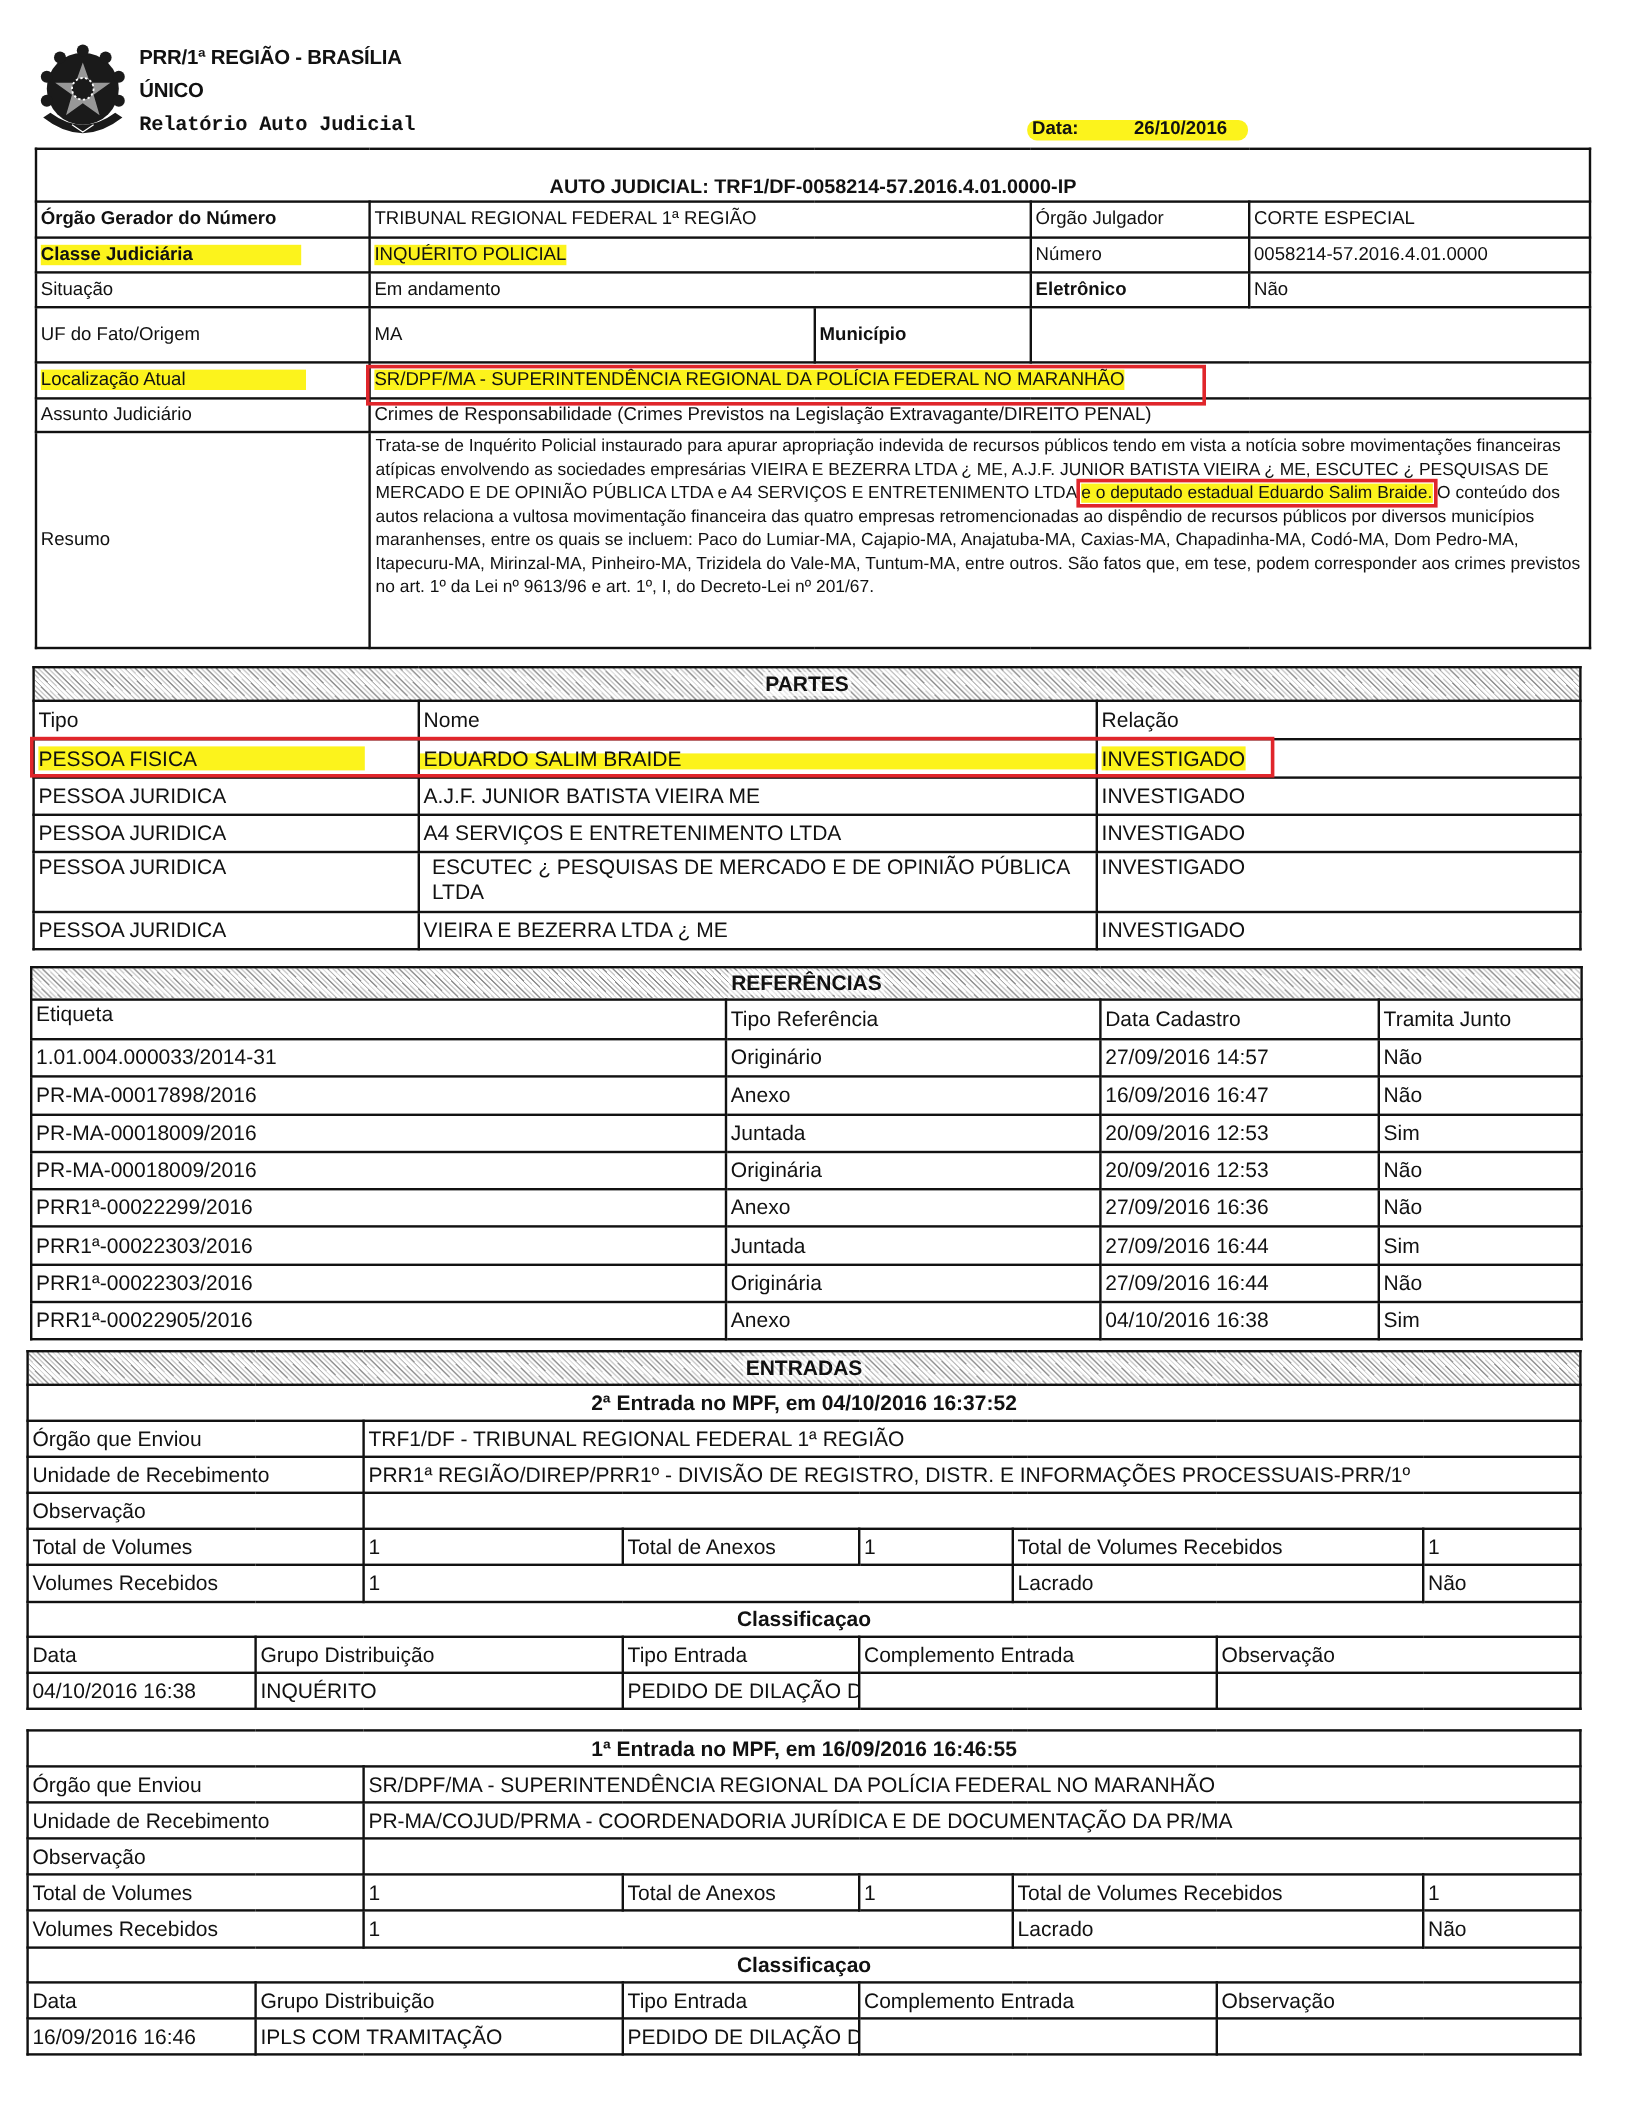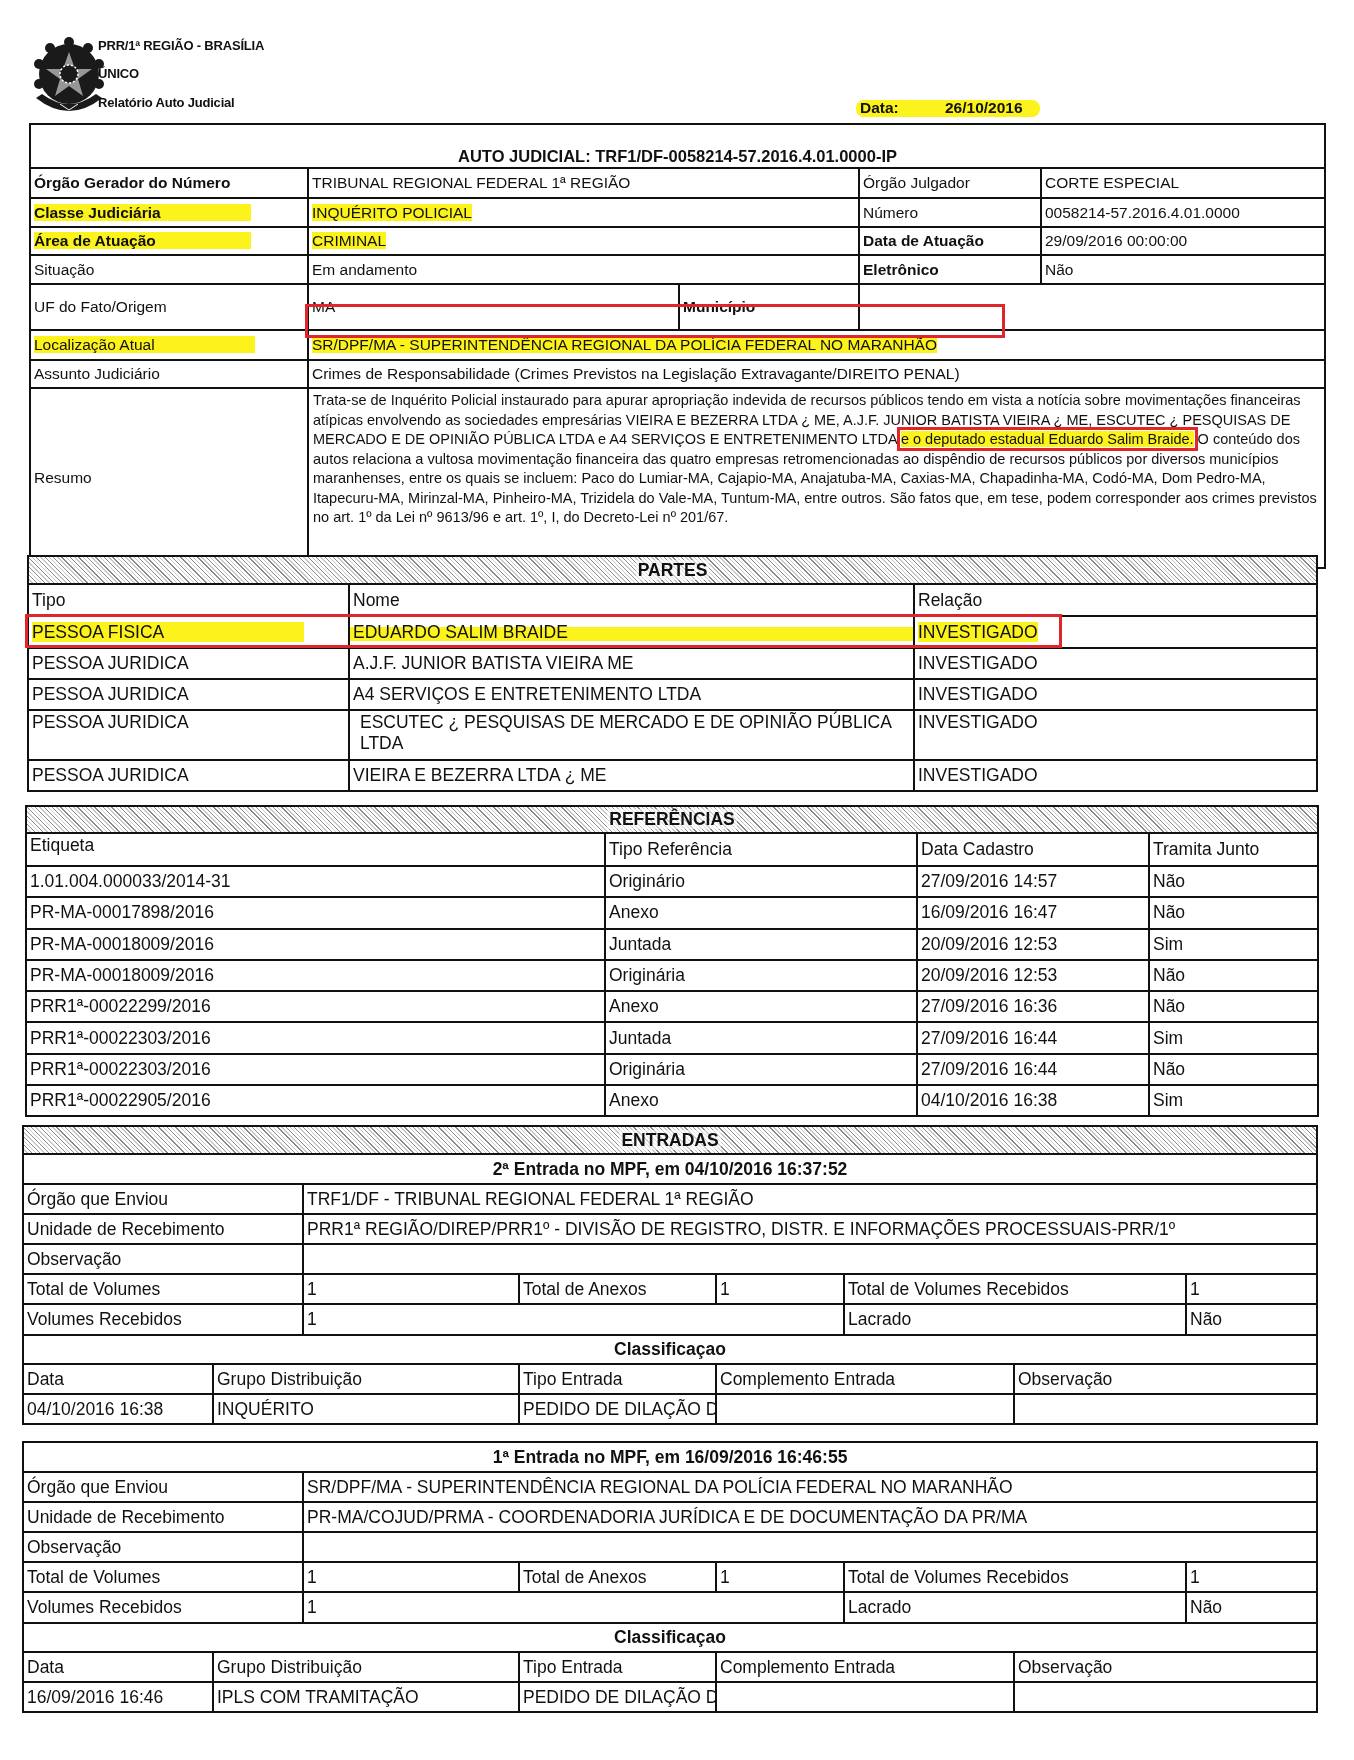--- a/index.html
+++ b/index.html
@@ -1,19 +1,19 @@
 <!DOCTYPE html>
 <html><head>
 <meta charset="utf-8">
 <style>
   * { box-sizing: border-box; margin: 0; padding: 0; }
   body { width: 1354px; height: 1760px; background: #ffffff; position: relative; overflow: hidden;
          font-family: "Liberation Sans", "DejaVu Sans", sans-serif; color: #111; }
   .abs { position: absolute; }
-  .hdr-line { position: absolute; left: 98px; font-weight: bold; font-size: 13px; letter-spacing: -0.2px; }
+  .hdr-line { position: absolute; left: 116px; font-weight: bold; font-size: 17px; letter-spacing: -0.2px; }
   .logo { position: absolute; left: 30px; top: 36px; width: 78px; height: 82px; }
   .hl { background: #fcf31c; }
   .redbox { position: absolute; border: 3px solid #e0262b; pointer-events: none; }
   table { border-collapse: collapse; position: absolute; table-layout: fixed; }
   td { border: 2px solid #111; font-size: 15.5px; padding: 1px 3px; vertical-align: middle; white-space: nowrap; overflow: hidden; }
   .b td, td.b { font-weight: bold; }
   .banner { text-align: center; font-weight: bold; font-size: 17px;
             background: repeating-linear-gradient(45deg, #fff 0 2px, #c9c9c9 2px 3px, #fff 3px 5px, #8a8a8a 5px 6px); }
   .banner span { background: rgba(255,255,255,0.6); padding: 0 2px; }
   .center { text-align: center; font-weight: bold; }
@@ -37,21 +37,21 @@
         <circle cx="9" cy="48" r="5"></circle>
     </g>
     <polygon points="39,16 45,33 62,33 48,43 53,60 39,50 25,60 30,43 16,33 33,33" fill="#fff" opacity="0.55"></polygon>
     <circle cx="39" cy="38" r="9" fill="#1a1a1a" stroke="#fff" stroke-width="1.5" stroke-dasharray="2 2"></circle>
     <path d="M6 62 Q39 88 72 62 L66 58 Q39 78 12 58 Z" fill="#1a1a1a"></path>
     <path d="M30 68 L39 74 L48 68" stroke="#fff" stroke-width="1" fill="none"></path>
   </svg>
 </div>
 <div class="hdr-line" style="top:38px;">PRR/1ª REGIÃO - BRASÍLIA</div>
 <div class="hdr-line" style="top:66px;">ÚNICO</div>
-<div class="hdr-line" style="top:95px;">Relatório Auto Judicial</div>
+<div class="hdr-line" style="top:95px;font-family:Liberation Mono, monospace;">Relatório Auto Judicial</div>
 <div class="abs hl" style="left:856px; top:100px; width:184px; height:17px; border-radius:8px;"></div>
 <div class="abs" style="left:860px; top:99px; font-weight:bold; font-size:15.5px;">Data:</div>
 <div class="abs" style="left:945px; top:99px; font-weight:bold; font-size:15.5px;">26/10/2016</div>
 
 <table style="left:29px; top:123px; width:1295px;">
   <colgroup>
       <col style="width:278px">
       <col style="width:371px">
       <col style="width:180px">
       <col style="width:182px">
@@ -65,26 +65,20 @@
     <td style="font-weight:bold;">Órgão Gerador do Número</td>
     <td colspan="2">TRIBUNAL REGIONAL FEDERAL 1ª REGIÃO</td>
     <td>Órgão Julgador</td>
     <td>CORTE ESPECIAL</td>
   </tr>
   <tr style="height:29px;">
     <td class="b"><span class="hl" style="padding-right:90px;">Classe Judiciária</span></td>
     <td colspan="2"><span class="hl">INQUÉRITO POLICIAL</span></td>
     <td>Número</td>
     <td>0058214-57.2016.4.01.0000</td>
-  </tr>
-  <tr style="height:28px;">
-    <td class="b"><span class="hl" style="padding-right:95px;">Área de Atuação</span></td>
-    <td colspan="2"><span class="hl">CRIMINAL</span></td>
-    <td class="b">Data de Atuação</td>
-    <td>29/09/2016 00:00:00</td>
   </tr>
   <tr style="height:29px;">
     <td>Situação</td>
     <td colspan="2">Em andamento</td>
     <td class="b">Eletrônico</td>
     <td>Não</td>
   </tr>
   <tr style="height:46px;">
     <td>UF do Fato/Origem</td>
     <td>MA</td>

